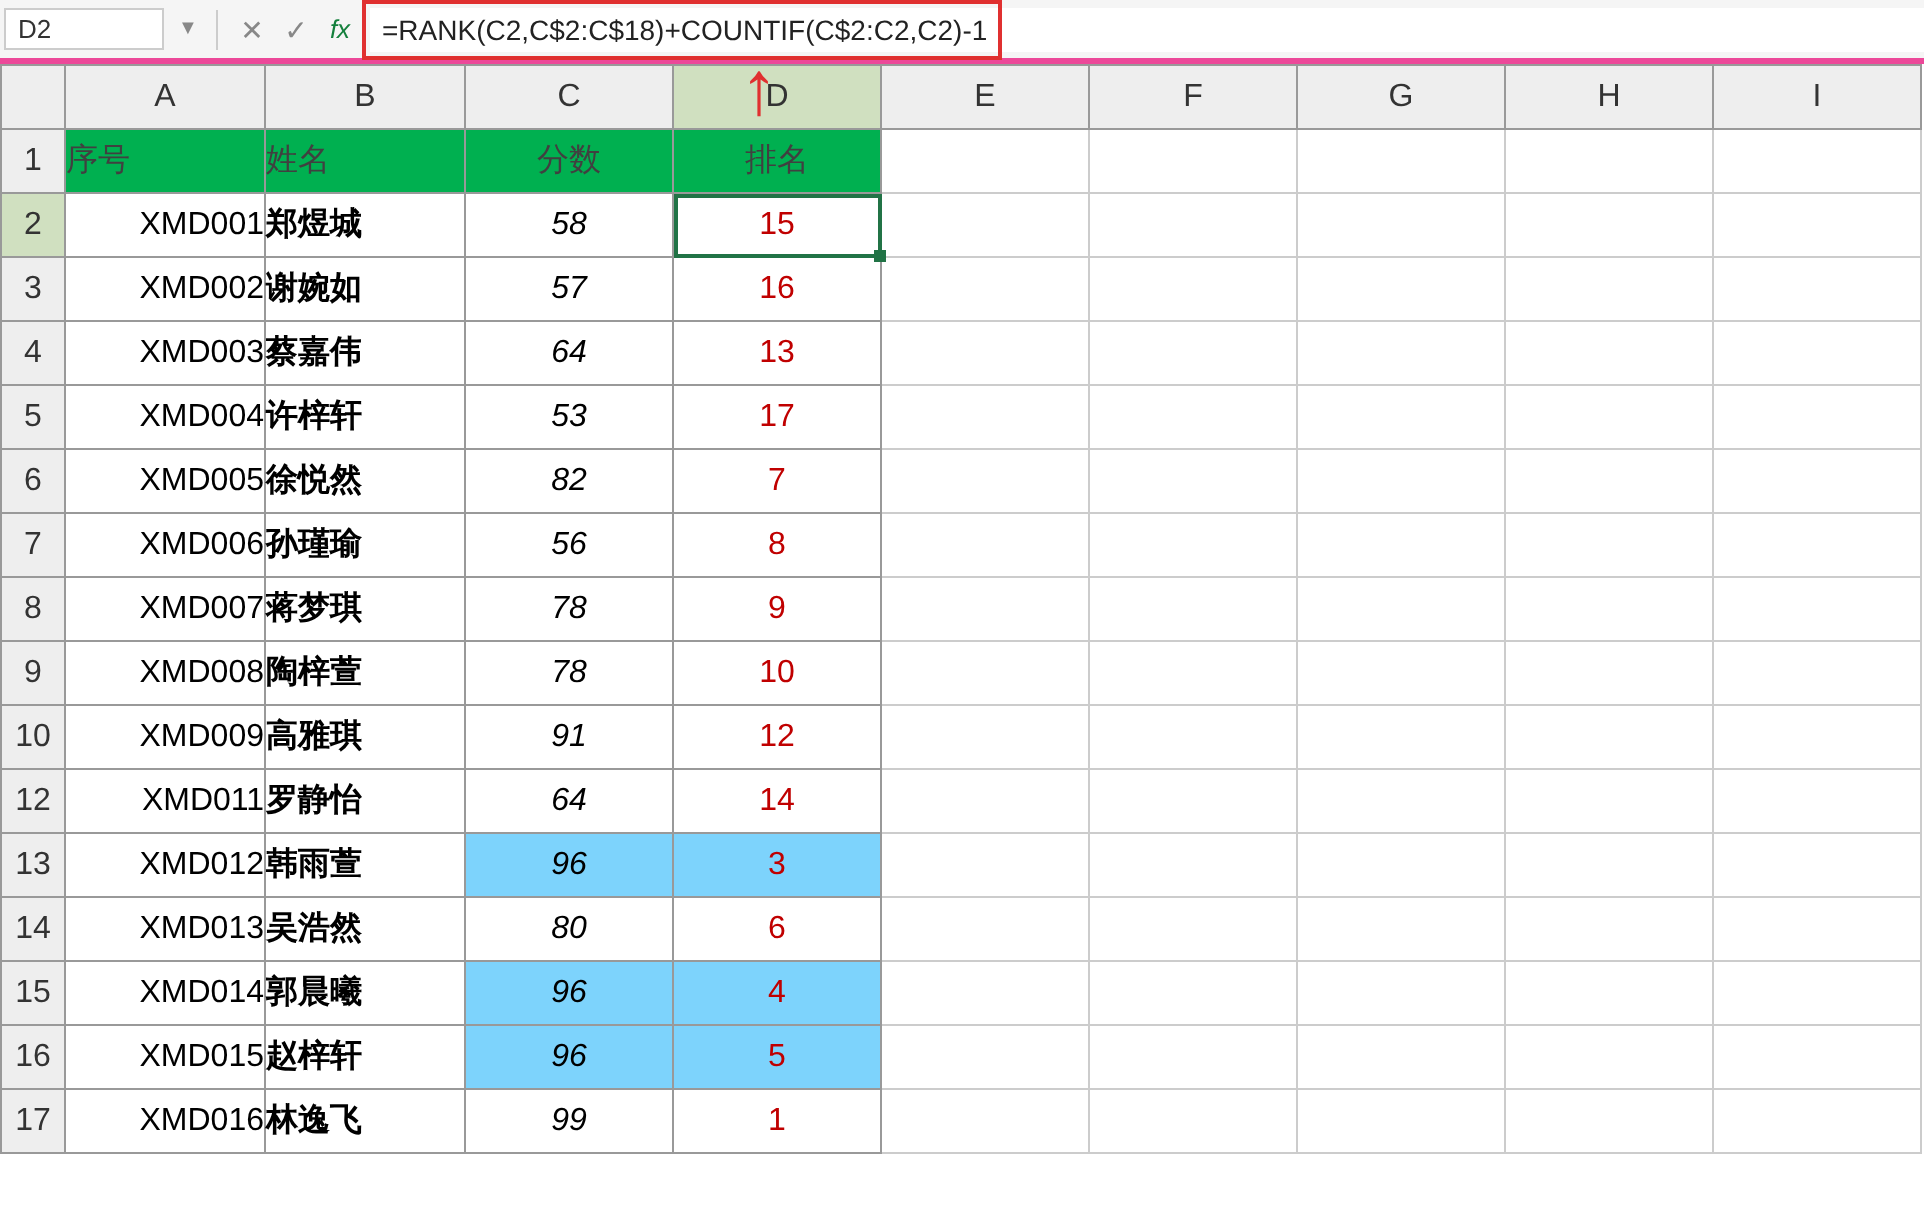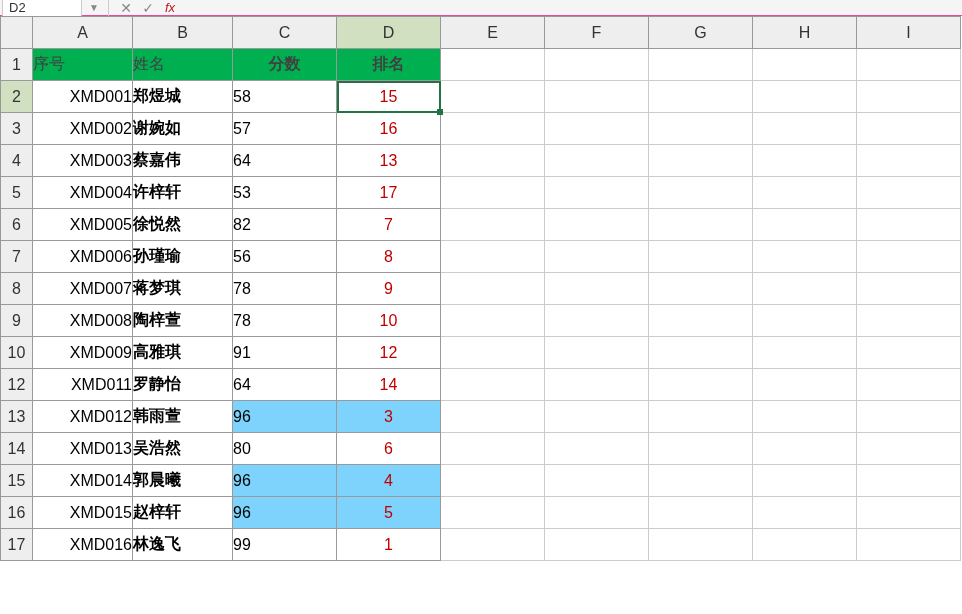--- a/index.html
+++ b/index.html
@@ -5,22 +5,22 @@
     * { margin: 0; padding: 0; box-sizing: border-box; }
     body {
       font-family: Arial, "Microsoft YaHei", sans-serif;
       background: #ffffff;
       overflow: hidden;
       font-size: 14px;
     }
     .formula-bar {
       display: flex;
       align-items: center;
-      height: 16px;
-      border-bottom: 1px solid #ec4899;
+      height: 32px;
+      border-bottom: 3px solid #ec4899;
       background: #f5f5f5;
     }
     .name-box {
       width: 80px;
       padding: 2px 6px;
       background: #fff;
       border: 1px solid #ccc;
       margin: 2px 4px 2px 2px;
       font-size: 13px;
       color: #333;
@@ -44,21 +44,21 @@
       width: 22px;
       text-align: center;
       color: #888;
       cursor: pointer;
       font-size: 14px;
     }
     .fx-label {
       width: 22px;
       text-align: center;
       font-style: italic;
-      color: #b91c1c;
+      color: #15803d;
       font-size: 13px;
       cursor: pointer;
     }
     .formula-input-wrap {
       flex: 1;
       position: relative;
       margin-left: 4px;
     }
     .formula-input {
       width: 100%;
@@ -128,24 +128,24 @@
     .colC { width: 104px; }
     .colD { width: 104px; }
     .colE, .colF, .colG, .colH, .colI { width: 104px; }
     .hdr-cell {
       background: #00b050;
       color: #404040;
       font-size: 18px;
       padding: 0 6px;
     }
     .hdr-left { text-align: left; }
-    .hdr-center { text-align: center; font-weight: bold; }
+    .hdr-center { text-align: center; }
     .data-a { padding: 0 6px; text-align: right; font-size: 17px; }
     .data-b { padding: 0 6px; text-align: left; font-size: 17px; font-weight: bold; }
-    .data-c { text-align: left; font-size: 17px; }
+    .data-c { text-align: center; font-size: 17px; font-style: italic; }
     .data-d { text-align: center; font-size: 17px; color: #c00000; }
     .hl { background: #7dd3fc; }
     .empty-block { border: 1px solid #ccc !important; }
     .selected-cell {
       outline: 2px solid #217346;
       outline-offset: -2px;
       position: relative;
     }
     .selected-cell::after {
       content: "";
@@ -160,20 +160,25 @@
 </head>
 <body>
 
 <div class="formula-bar">
   <div class="name-box">D2</div>
   <div class="name-dropdown">▼</div>
   <div class="formula-divider"></div>
   <div class="formula-btn">✕</div>
   <div class="formula-btn">✓</div>
   <div class="fx-label">fx</div>
+  <div class="formula-input-wrap">
+    <div class="formula-input">=RANK(C2,C$2:C$18)+COUNTIF(C$2:C2,C2)-1</div>
+    <div class="formula-highlight"></div>
+    <div class="arrow-annotation">↑</div>
+  </div>
 </div>
 
 <div class="grid-wrapper">
   <table class="sheet">
     <thead>
       <tr>
         <th class="corner"></th>
         <th class="col-header colA">A</th>
         <th class="col-header colB">B</th>
         <th class="col-header colC">C</th>

